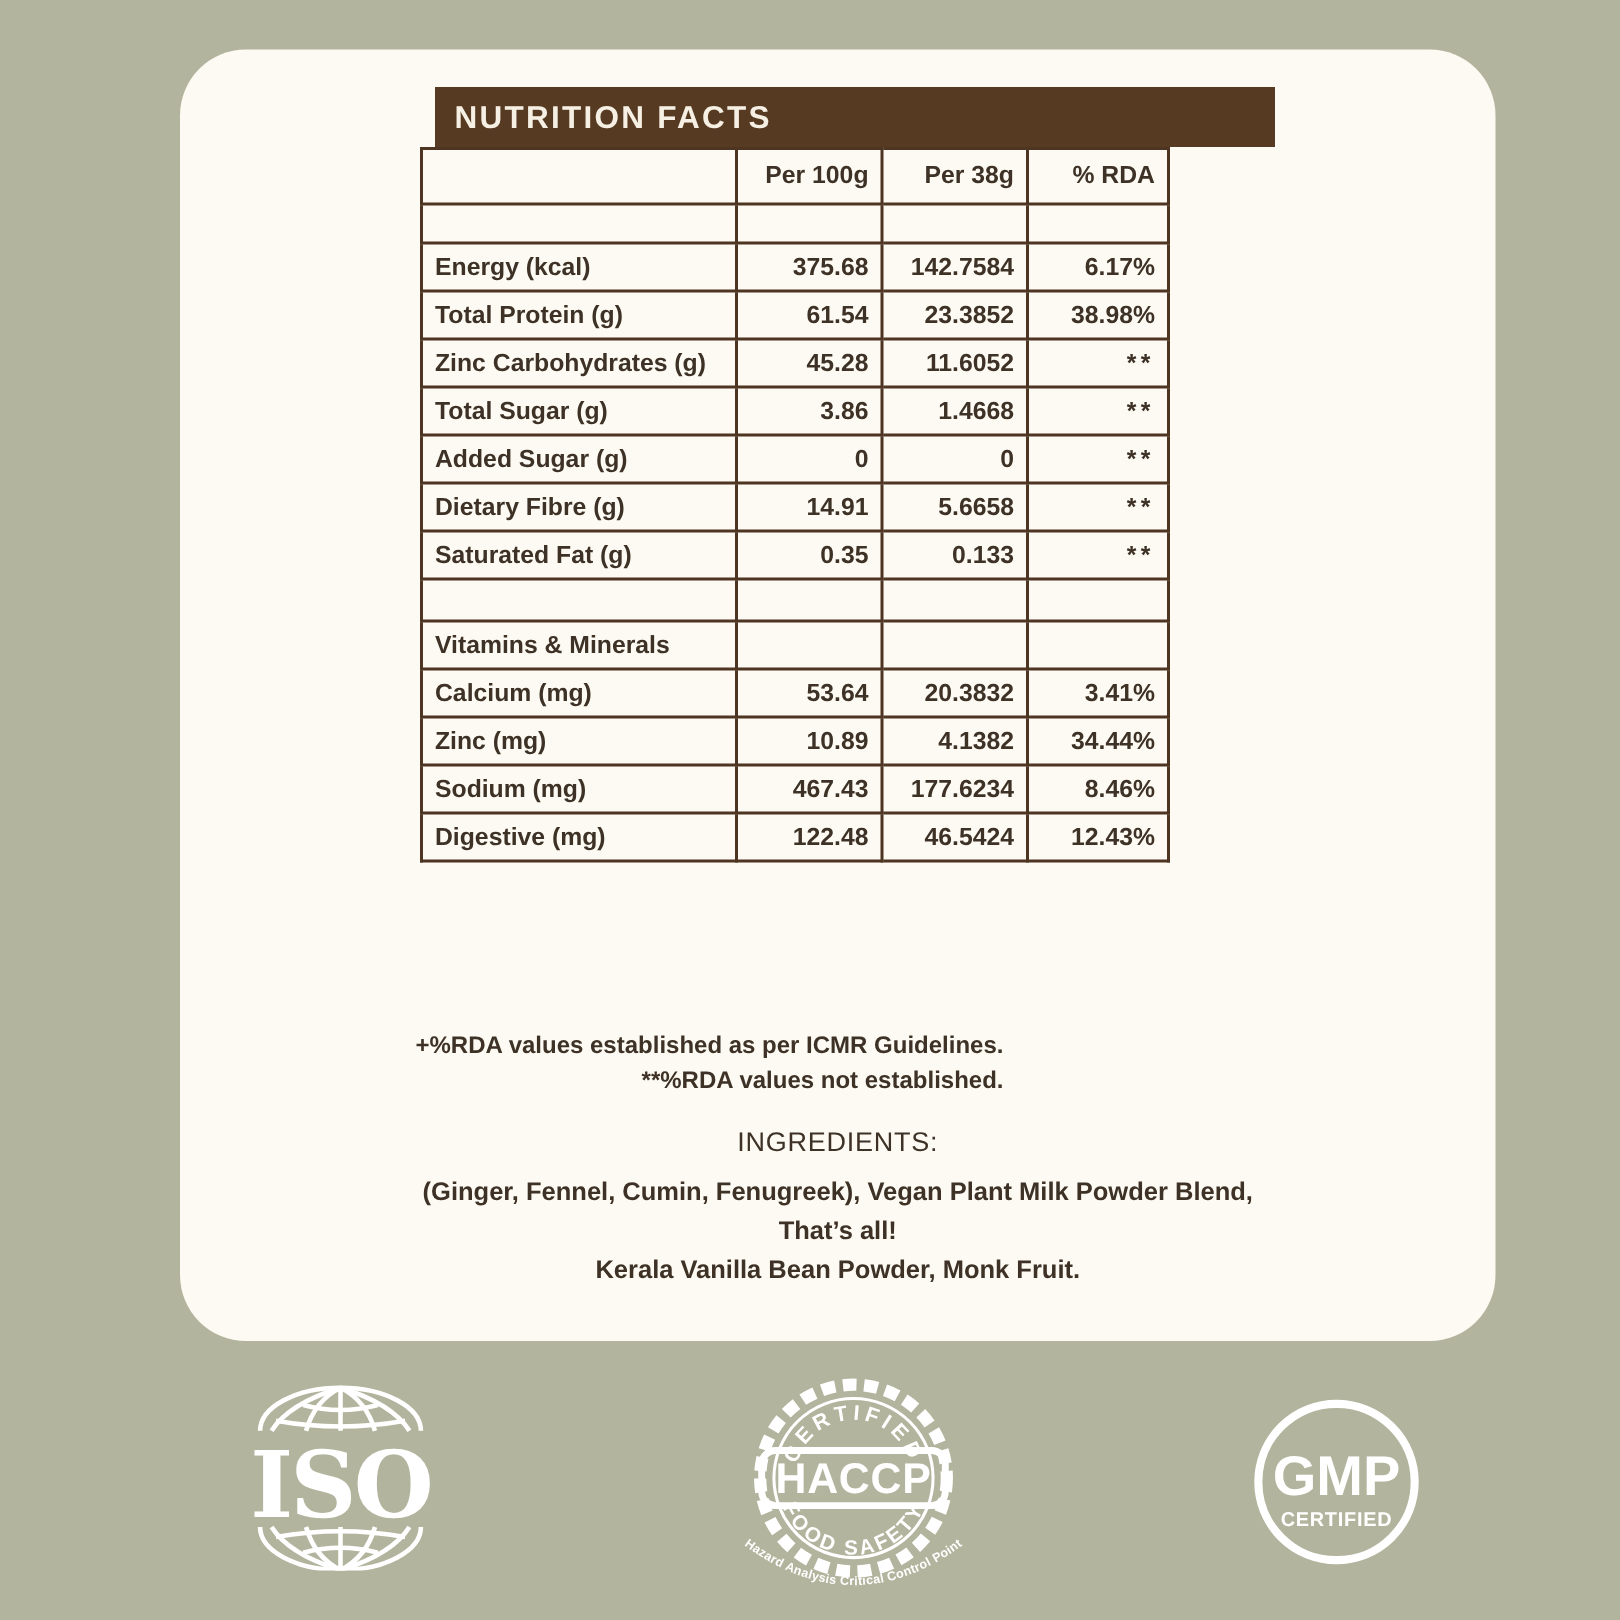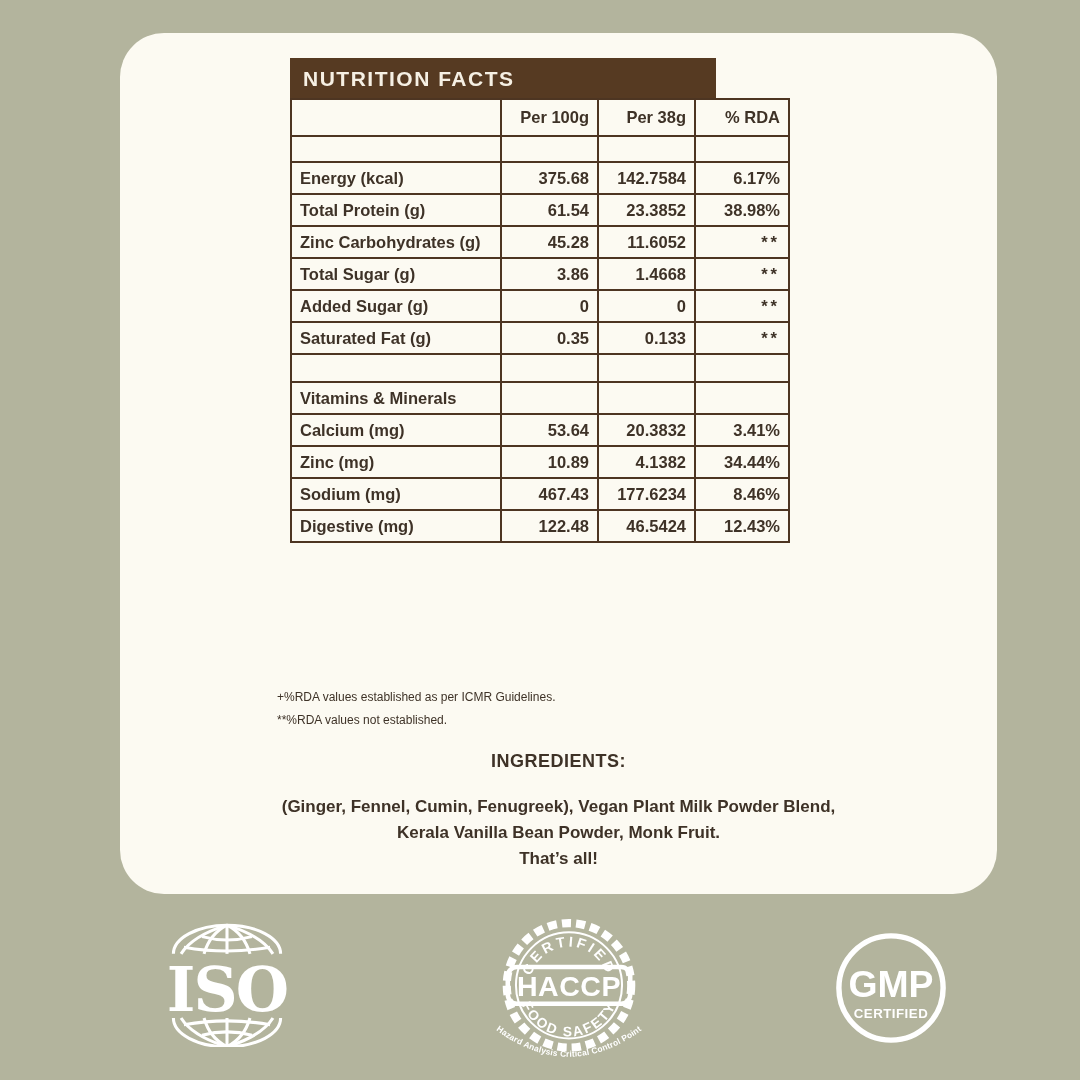--- a/index.html
+++ b/index.html
@@ -16,51 +16,51 @@
     width:1080px;height:1080px;position:relative;overflow:hidden;
     background:var(--bg);
     font-family:"Liberation Sans", sans-serif;
     color:var(--ink);
   }
   .card{
     position:absolute;left:120px;top:33px;width:877px;height:861px;
     background:var(--card);border-radius:44px;
   }
   .title-bar{
-    position:absolute;left:290px;top:58px;width:426px;height:40px;
+    position:absolute;left:290px;top:58px;width:560px;height:40px;
     background:var(--brown);color:var(--title-ink);
     font-size:21px;font-weight:bold;letter-spacing:1.5px;
     line-height:41px;padding-left:13px;box-sizing:border-box;
     white-space:nowrap;
   }
   table.nutrition{
-    position:absolute;left:290px;top:98px;width:498px;
+    position:absolute;left:280px;top:98px;width:498px;
     border-collapse:collapse;table-layout:fixed;
   }
   table.nutrition td{
     border:2px solid var(--border);
     font-weight:bold;font-size:16.5px;color:var(--ink);
     padding:0 8px;white-space:nowrap;overflow:hidden;
   }
   table.nutrition tr.hdr td{height:35px;}
   table.nutrition tr.sp1 td{height:24px;}
   table.nutrition tr.sp2 td{height:26px;}
   table.nutrition tr.r td{height:30px;}
   td.lbl{text-align:left;padding-left:10px;}
   td.num{text-align:right;padding-right:9px;}
   td.stars{letter-spacing:3px;}
   .footnotes{
     position:absolute;left:277px;top:686px;
-    font-size:12px;font-weight:normal;line-height:23px;color:var(--ink);
+    font-size:16px;font-weight:bold;line-height:23px;color:var(--ink);text-align:right;
   }
   .ingredients{
     position:absolute;left:120px;top:751px;width:877px;
     text-align:center;color:var(--ink);
   }
-  .ingredients .head{font-size:18px;font-weight:bold;letter-spacing:.5px;margin-bottom:22px;}
+  .ingredients .head{font-size:18px;font-weight:normal;letter-spacing:.5px;margin-bottom:10px;}
   .ingredients .line{font-size:17px;font-weight:600;line-height:26px;}
   .badge{position:absolute;}
   .badge text, .badge textPath{fill:var(--badge);}
   .badge .stroke{stroke:var(--badge);fill:none;}
 </style>
 </head>
 <body>
 
 <div class="card"></div>
 
@@ -110,20 +110,26 @@
     <td class="num">1.4668</td>
     <td class="num stars">**</td>
   </tr>
   <tr class="r">
     <td class="lbl">Added Sugar (g)</td>
     <td class="num">0</td>
     <td class="num">0</td>
     <td class="num stars">**</td>
   </tr>
   <tr class="r">
+    <td class="lbl">Dietary Fibre (g)</td>
+    <td class="num">14.91</td>
+    <td class="num">5.6658</td>
+    <td class="num stars">**</td>
+  </tr>
+  <tr class="r">
     <td class="lbl">Saturated Fat (g)</td>
     <td class="num">0.35</td>
     <td class="num">0.133</td>
     <td class="num stars">**</td>
   </tr>
   <tr class="sp2">
     <td class="lbl"></td>
     <td class="num"></td>
     <td class="num"></td>
     <td class="num"></td>
@@ -162,22 +168,22 @@
 </table>
 
 <div class="footnotes">
   <div>+%RDA values established as per ICMR Guidelines.</div>
   <div>**%RDA values not established.</div>
 </div>
 
 <div class="ingredients">
   <div class="head">INGREDIENTS:</div>
   <div class="line">(Ginger, Fennel, Cumin, Fenugreek), Vegan Plant Milk Powder Blend,</div>
+  <div class="line">That’s all!</div>
   <div class="line">Kerala Vanilla Bean Powder, Monk Fruit.</div>
-  <div class="line">That’s all!</div>
 </div>
 
 <svg class="badge" style="left:160px;top:922px;" width="134" height="125" viewBox="0 0 140 130">
   <g class="stroke" stroke-width="3.2">
     <path d="M14,33 A56,30 0 0 1 126,33"></path>
     <path d="M70,3 L70,33"></path>
     <path d="M70,3 Q52,12 46,33"></path>
     <path d="M70,3 Q34,14 22,33"></path>
     <path d="M70,3 Q88,12 94,33"></path>
     <path d="M70,3 Q106,14 118,33"></path>

